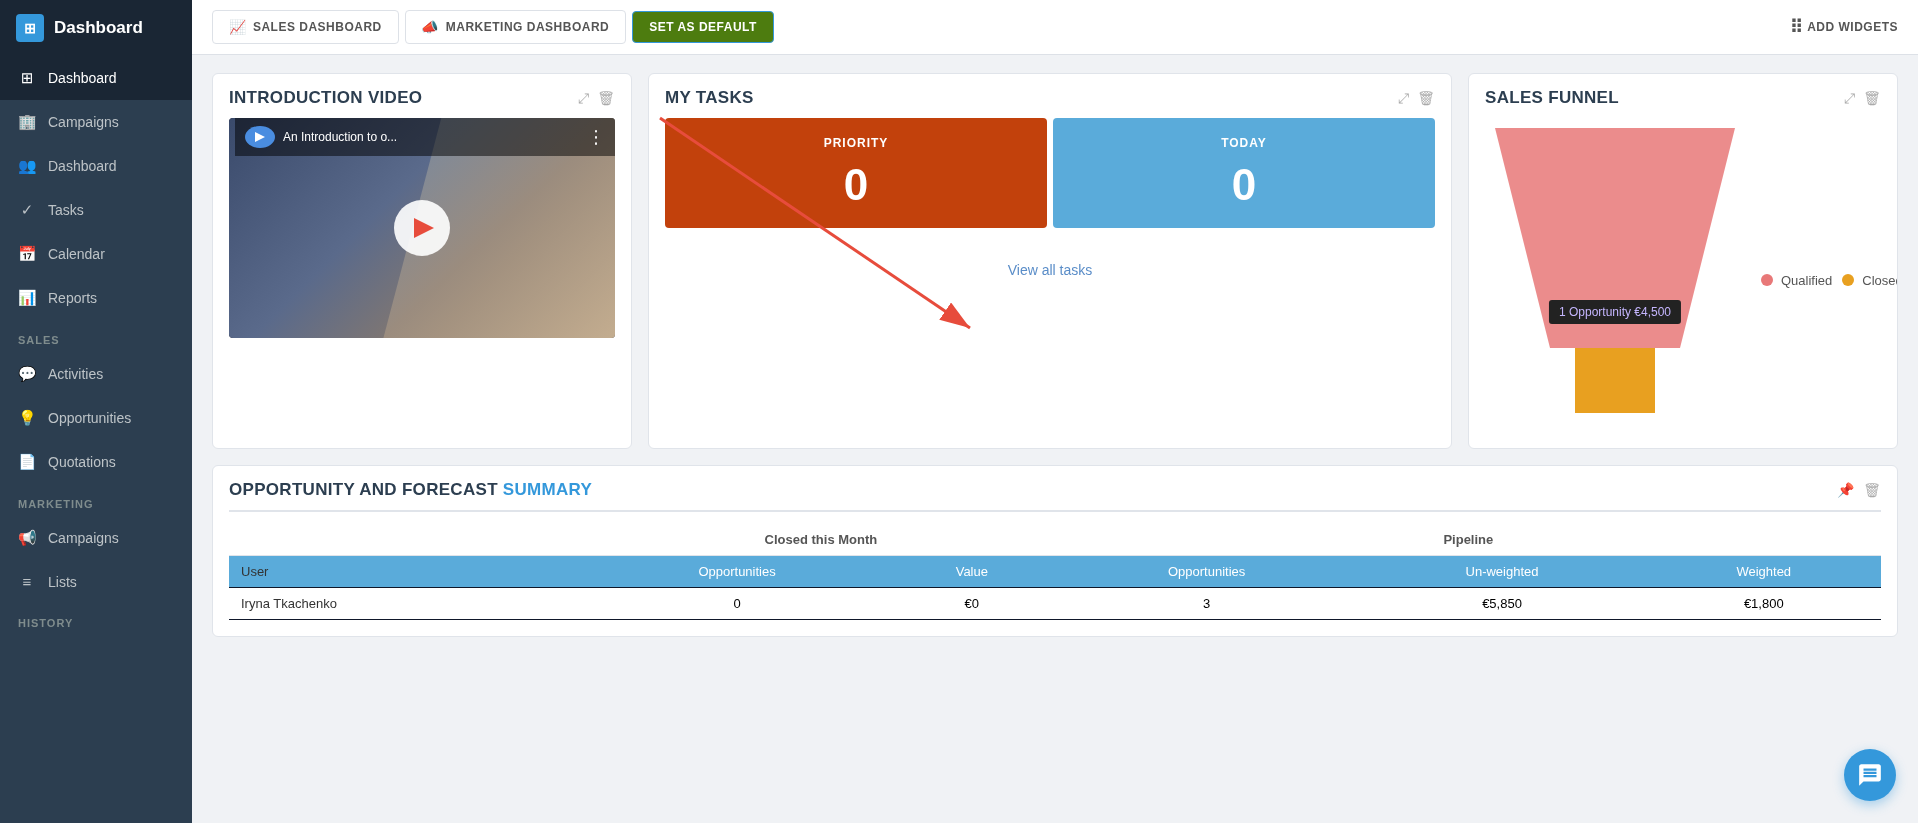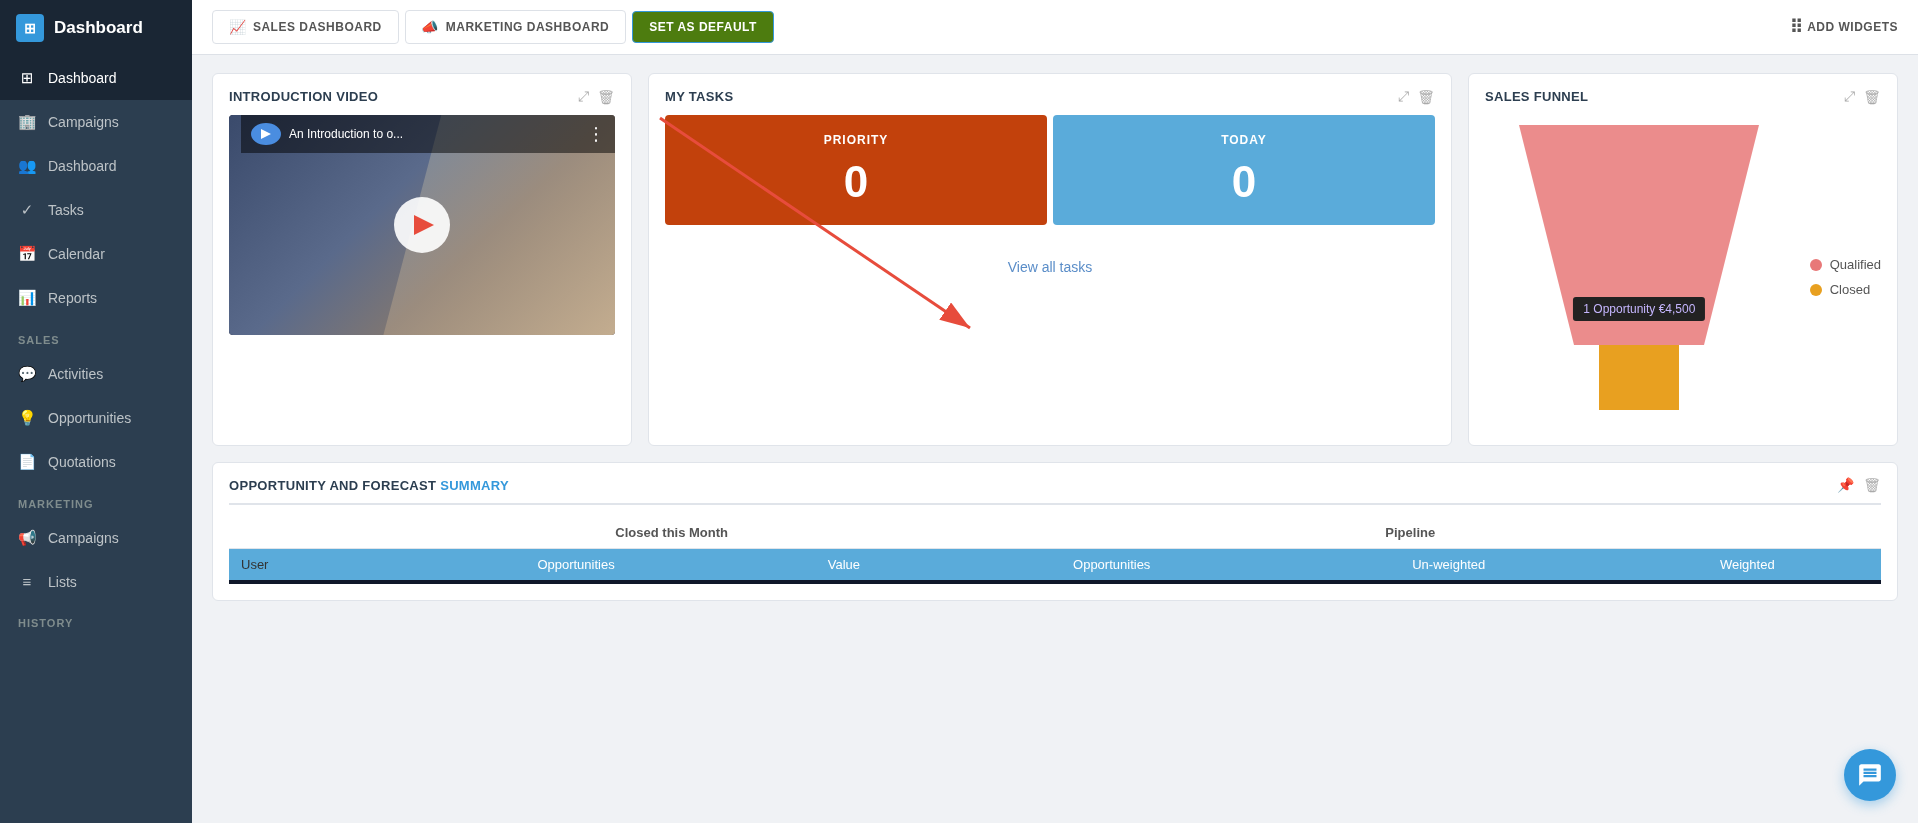--- a/index.html
+++ b/index.html
@@ -124,21 +124,21 @@
       display: flex;
       flex-direction: column;
     }
     .widget-header {
       display: flex;
       justify-content: space-between;
       align-items: center;
       padding: 14px 16px 10px;
     }
     .widget-title {
-      font-size: 13px;
+      font-size: 17px;
       font-weight: bold;
       color: #2c3e50;
       letter-spacing: 0.3px;
       text-transform: uppercase;
     }
     .widget-actions { display: flex; gap: 8px; align-items: center; }
     .widget-action-icon {
       color: #aaa;
       cursor: pointer;
       font-size: 14px;
@@ -175,21 +175,21 @@
     .video-play-btn::after {
       content: '';
       width: 0; height: 0;
       border-style: solid;
       border-width: 10px 0 10px 20px;
       border-color: transparent transparent transparent #e74c3c;
       margin-left: 4px;
     }
     .video-title-bar {
       position: absolute;
-      top: 0; left: 12px; right: 0;
+      top: 0; left: 6px; right: 0;
       background: rgba(0,0,0,0.5);
       padding: 8px 10px;
       display: flex; justify-content: space-between; align-items: center;
     }
 
     
     .tasks-widget {
       flex: 1;
       min-width: 360px;
     }
@@ -256,21 +256,21 @@
       padding: 5px 10px;
       border-radius: 3px;
       white-space: nowrap;
       left: 50%;
       transform: translateX(-50%);
       top: 58%;
       z-index: 5;
     }
     .funnel-legend {
       display: flex;
-      flex-direction: column;
+      flex-direction: row;
       gap: 10px;
       justify-content: center;
       padding-top: 10px;
     }
     .legend-item {
       display: flex;
       align-items: center;
       gap: 8px;
       font-size: 13px;
       color: #555;
@@ -307,21 +307,21 @@
       padding: 8px 12px;
       font-weight: 500;
       text-align: center;
     }
     .forecast-table .col-header td:first-child {
       background: #5aabda;
       text-align: left;
     }
     .forecast-table td {
       padding: 8px 12px;
-      border-bottom: 4px solid #0f172a;
+      border-bottom: 1px solid #0f172a;
       text-align: center;
     }
     .forecast-table td:first-child { text-align: left; color: #333; }
     .forecast-table .span-header {
       background: #f7f8fa;
       text-align: center !important;
       font-weight: 600;
       color: #555;
       border-bottom: 1px solid #e0e4ea;
     }
@@ -547,20 +547,28 @@
                 <td colspan="3" class="span-header">Pipeline</td>
               </tr>
               <tr class="col-header">
                 <td>User</td>
                 <td>Opportunities</td>
                 <td>Value</td>
                 <td>Opportunities</td>
                 <td>Un-weighted</td>
                 <td>Weighted</td>
               </tr>
+              <tr class="data-row">
+                <td>Iryna Tkachenko</td>
+                <td>0</td>
+                <td>€0</td>
+                <td>3</td>
+                <td>€5,850</td>
+                <td>€1,800</td>
+              </tr>
             </tbody>
           </table>
         </div>
       </div>
     </div>
 
   </div>
 </div>
 
 <div class="red-arrow-container">

